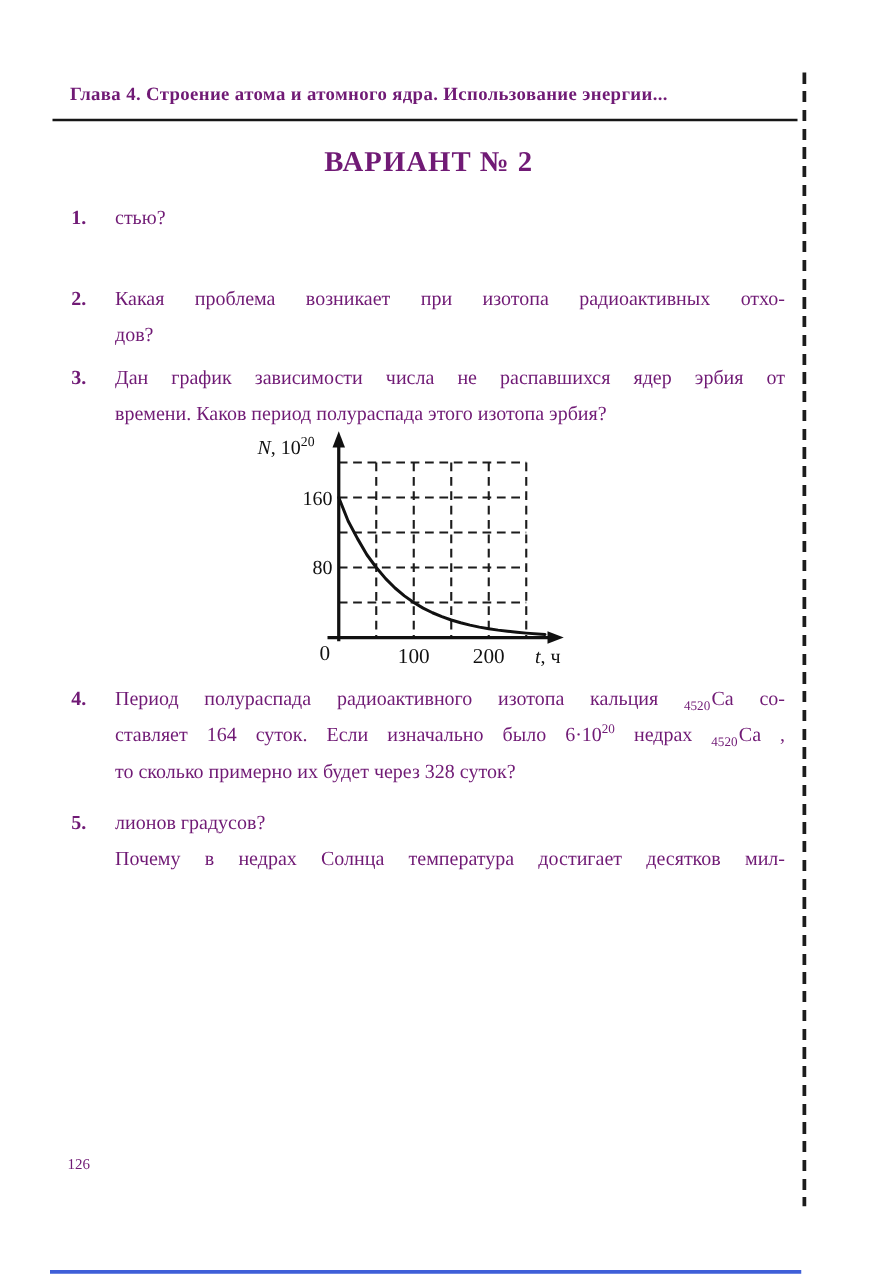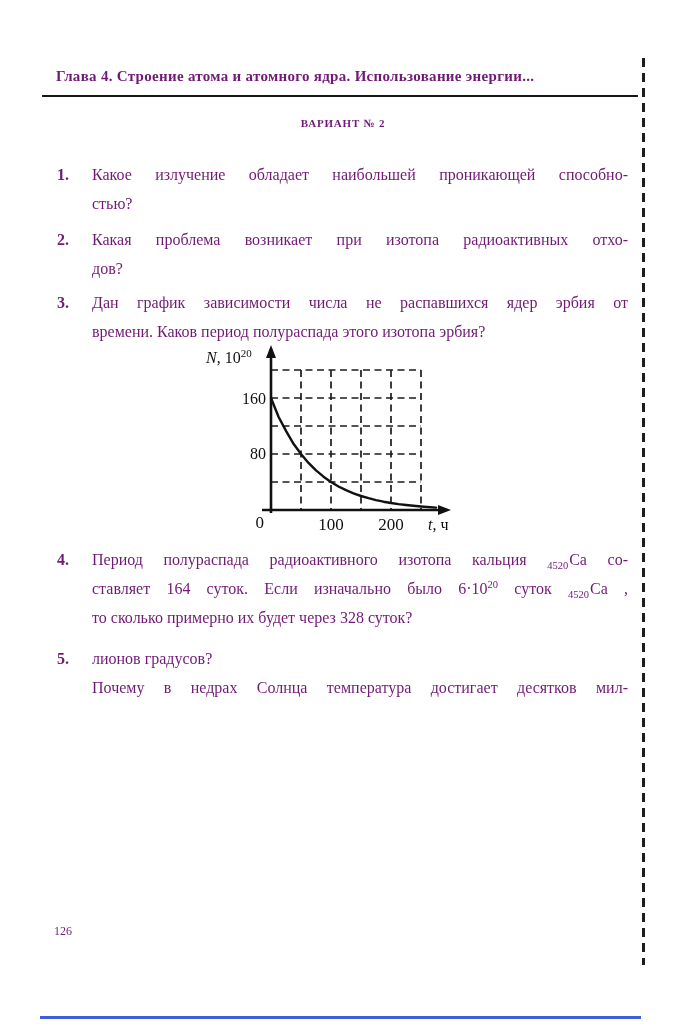--- a/index.html
+++ b/index.html
@@ -16,21 +16,21 @@
   .running-head{
     position:absolute;left:56px;top:68px;width:585px;
     font-size:15px;font-weight:bold;letter-spacing:.3px;
   }
   .head-rule{
     position:absolute;left:42px;top:95px;width:596px;height:2px;
     background:#161616;
   }
   .variant-title{
     position:absolute;left:43px;top:117px;width:600px;
-    text-align:center;font-size:11px;font-weight:bold;letter-spacing:.8px;
+    text-align:center;font-size:23px;font-weight:bold;letter-spacing:.8px;
   }
   .question{
     position:absolute;left:57px;width:571px;
     font-size:16px;line-height:29px;
   }
   .qnum{
     position:absolute;left:0;top:0;font-weight:bold;
   }
   .qtext{margin-left:35px;}
   .qline{width:100%;}
@@ -63,21 +63,20 @@
 
 <div class="page">
 
   <div class="running-head">Глава 4. Строение атома и атомного ядра. Использование энергии...</div>
   <div class="head-rule"></div>
   <div class="variant-title">ВАРИАНТ № 2</div>
 
   <div class="question" style="top:160px">
     <span class="qnum">1.</span>
     <div class="qtext">
-      <div class="qline just">Какое излучение обладает наибольшей проникающей способно-</div>
       <div class="qline">стью?</div>
     </div>
   </div>
 
   <div class="question" style="top:225px">
     <span class="qnum">2.</span>
     <div class="qtext">
       <div class="qline just">Какая проблема возникает при изотопа радиоактивных отхо-</div>
       <div class="qline">дов?</div>
     </div>
@@ -130,21 +129,21 @@
       <div class="qline just">
         <span>Период полураспада радиоактивного изотопа кальция</span>
         <span class="iso"><span class="iso-stack">
               <span>45</span>
               <span>20</span>
             </span><span>Ca</span></span>
         <span>со-</span>
       </div>
       <div class="qline just">
         <span><span>ставляет 164 суток. Если изначально было 6·10</span><sup class="exp">20</sup></span>
-        <span>суток</span>
+        <span>недрах</span>
         <span class="iso"><span class="iso-stack">
               <span>45</span>
               <span>20</span>
             </span><span>Ca</span></span>
         <span>,</span>
       </div>
       <div class="qline">то сколько примерно их будет через 328 суток?</div>
     </div>
   </div>
 

